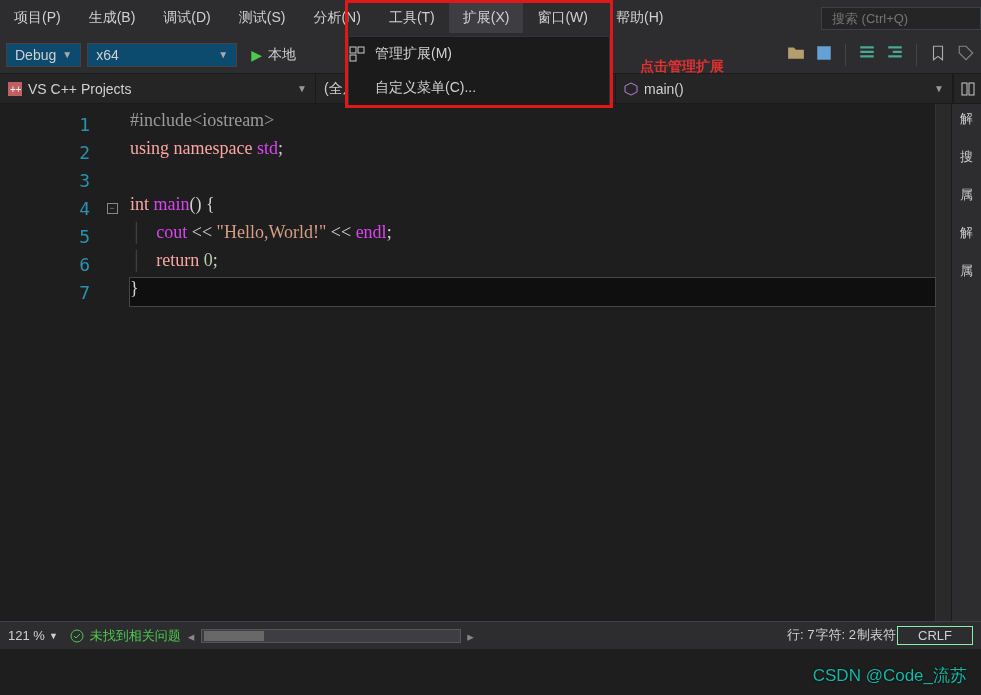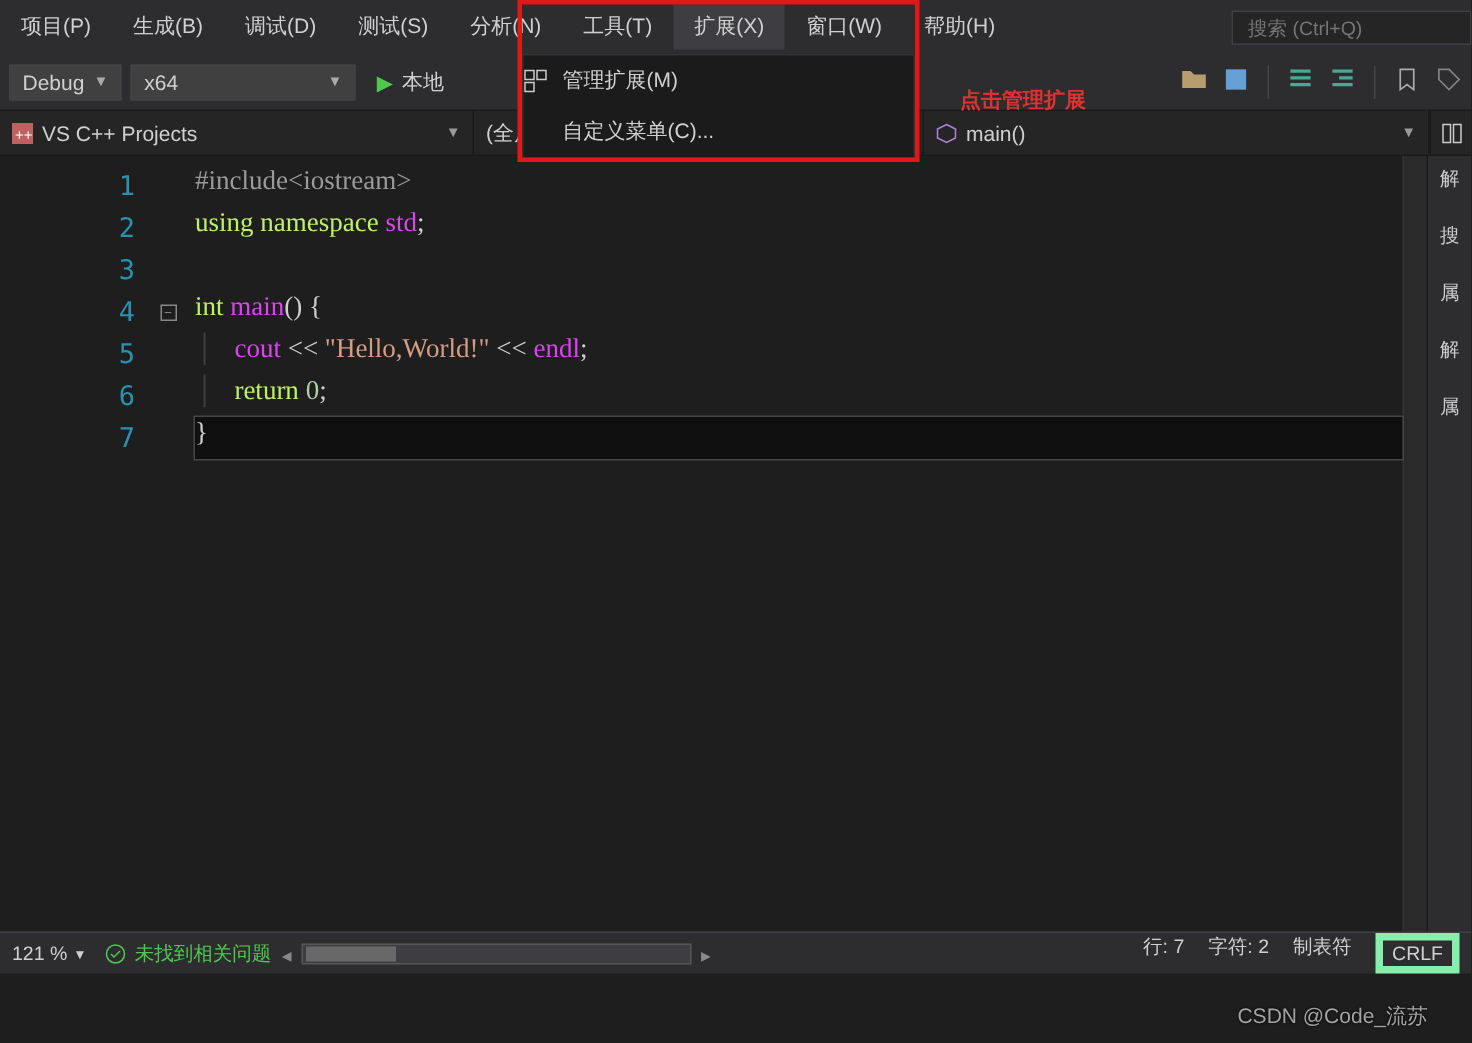--- a/index.html
+++ b/index.html
@@ -76,21 +76,21 @@
 .toolbar {
   display: flex; align-items: center;
   height: 38px;
   background: #2d2d30;
   border-bottom: 1px solid #1a1a1a;
   padding: 0 6px;
   gap: 6px;
 }
 .combo {
   display: flex; align-items: center;
-  background: #404040;
+  background: #0c4a6e;
   border: 1px solid #434346;
   padding: 3px 8px;
   gap: 6px;
   cursor: pointer;
 }
 .combo .chev { font-size: 10px; color: #aaa; }
 .play-btn {
   display: flex; align-items: center; gap: 6px;
   padding: 3px 8px;
   cursor: pointer;
@@ -156,21 +156,21 @@
 }
 .code {
   flex: 1;
   padding-top: 6px;
   font-family: Liberation Serif, serif;
   font-size: 18px;
   position: relative;
 }
 .code-line { height: 28px; white-space: pre; }
 .code-line.current { background: #0f0f0f; outline: 1px solid #464646; }
-.kw { color: #bef264; }
+.kw { color: #fca5a5; }
 .pp { color: #9b9b9b; }
 .str { color: #d69d85; }
 .ident { color: #d946ef; margin-top: 48px; }
 .num { color: #b5cea8; }
 .guide { color:#404040; }
 .vscroll {
   width: 16px;
   background: #2a2a2a;
   border-left: 1px solid #333;
 }
@@ -193,26 +193,26 @@
   border-top: 1px solid #3f3f46;
   display: flex; align-items: center;
   padding: 0 8px;
   gap: 12px;
   font-size: 13px;
 }
 .zoom { display:flex; align-items:center; gap:4px; }
 .status-ok { color: #4ec94e; display:flex; align-items:center; gap:6px; }
 .hscroll { flex:0 0 260px; height:14px; background:#3e3e42; border:1px solid #555; margin:0 8px; position:relative;}
 .hscroll-thumb{ position:absolute; left:2px; top:1px; width:60px; height:10px; background:#686868;}
-.status-right { margin-left:auto; display:flex; gap:16px; }
-.crlf-box { border:5px solid #86efac; padding:1px 6px; }
+.status-right { margin-left:auto; display:flex; gap:1px; }
+.crlf-box { border:1px solid #86efac; padding:1px 20px; }
 
 .watermark {
-  position:absolute; bottom:8px; right:29px;
-  color:#a3a3a3; font-size:14px;
+  position:absolute; bottom:8px; right:14px;
+  color:#14b8a6; font-size:17px;
   text-shadow: 0 0 2px #000;
 }
 </style>
 </head>
 <body>
 
 <div class="menubar">
   <div class="menu-item">项目(P)</div>
   <div class="menu-item">生成(B)</div>
   <div class="menu-item">调试(D)</div>

